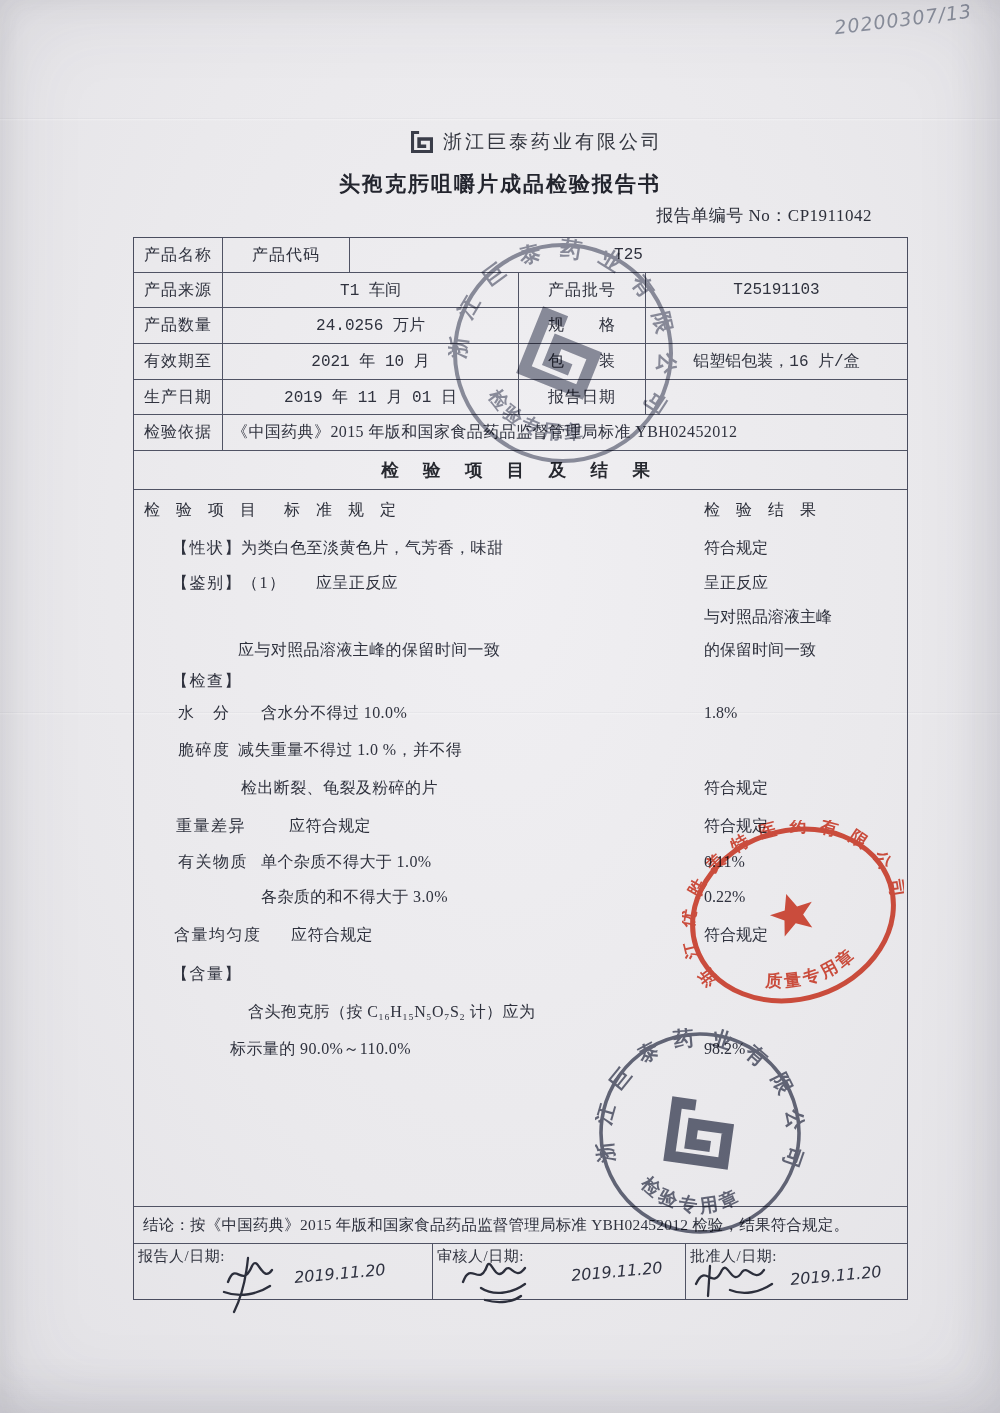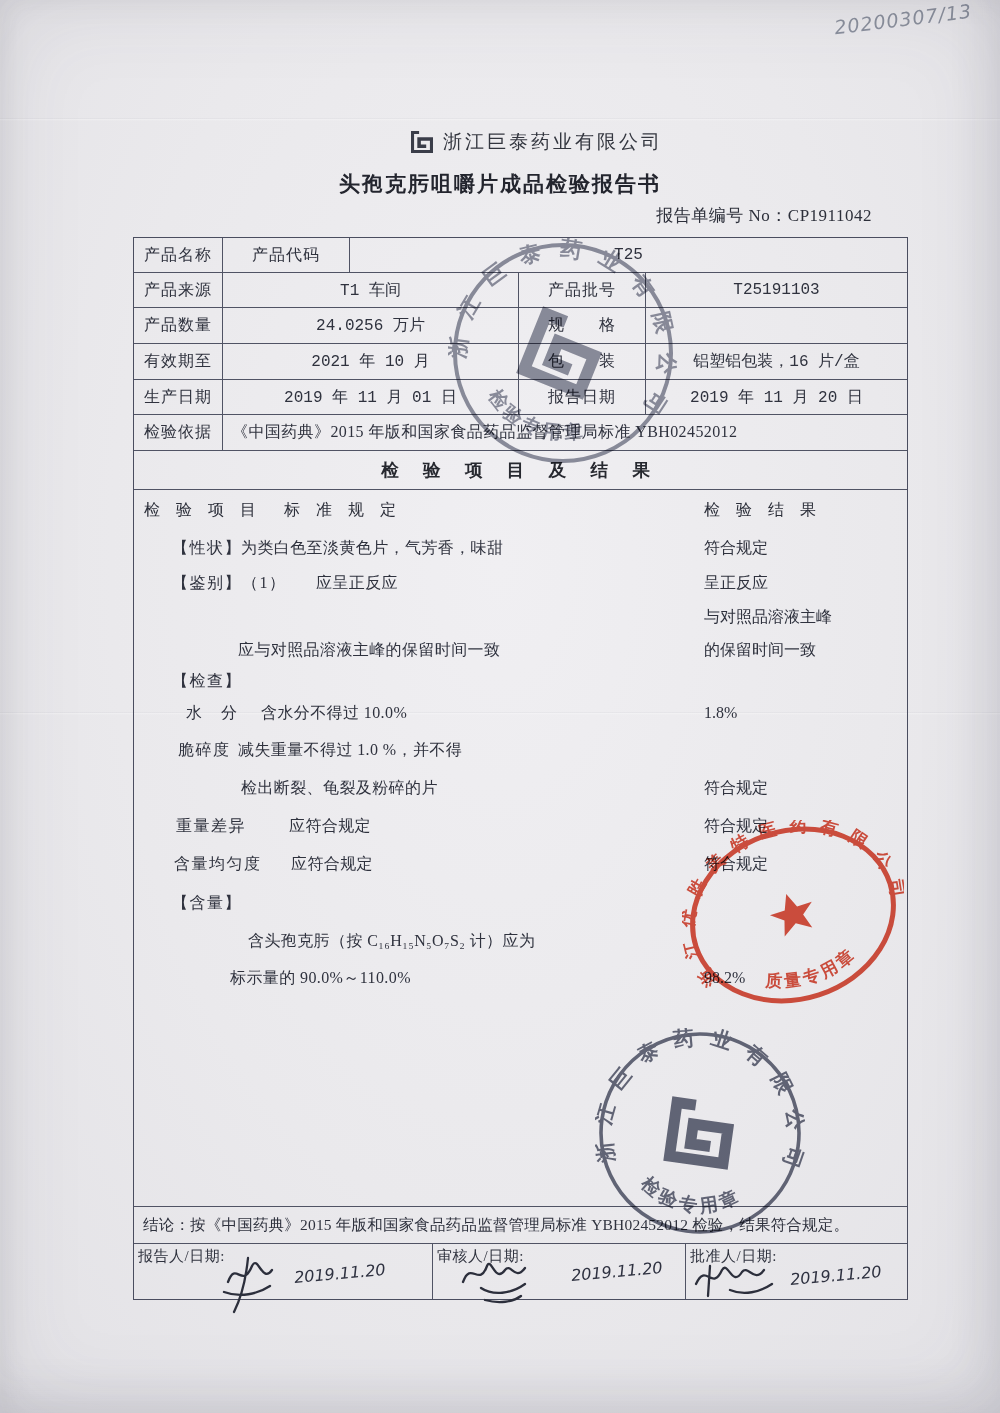--- a/index.html
+++ b/index.html
@@ -98,21 +98,20 @@
   <div class="irow" style="height:35px">
     <div class="c lbl">有效期至</div>
     <div class="c v1">2021 年 10 月</div>
     <div class="c l2">包　　装</div>
     <div class="c v2">铝塑铝包装，16 片/盒</div>
   </div>
   <div class="irow" style="height:34px">
     <div class="c lbl">生产日期</div>
     <div class="c v1">2019 年 11 月 01 日</div>
     <div class="c l2">报告日期</div>
-    <div class="c v2">2019 年 11 月 20 日</div>
   </div>
   <div class="basis-row">
     <div class="c lbl">检验依据</div>
     <div class="btext">《中国药典》2015 年版和国家食品药品监督管理局标准 YBH02452012</div>
   </div>
   <div class="sec-head">检 验 项 目 及 结 果</div>
 
   <div class="res">
     <div class="rrow rhead" style="height:40px">
       <span class="ri" style="left:10px;letter-spacing:6px">检 验 项 目</span>
@@ -133,36 +132,45 @@
       <span class="rr">与对照品溶液主峰</span>
     </div>
     <div class="rrow" style="height:34px">
       <span class="rs" style="left:104px">应与对照品溶液主峰的保留时间一致</span>
       <span class="rr">的保留时间一致</span>
     </div>
     <div class="rrow" style="height:28px">
       <span class="ri" style="left:38px">【检查】</span>
     </div>
     <div class="rrow" style="height:36px">
-      <span class="ri" style="left:52px">水　分</span>
+      <span class="ri" style="left:44px">水　分</span>
       <span class="rs" style="left:127px">含水分不得过 10.0%</span>
       <span class="rr">1.8%</span>
     </div>
     <div class="rrow" style="height:38px">
       <span class="ri" style="left:44px">脆碎度</span>
       <span class="rs" style="left:104px">减失重量不得过 1.0 %，并不得</span>
     </div>
     <div class="rrow" style="height:38px">
       <span class="rs" style="left:107px">检出断裂、龟裂及粉碎的片</span>
       <span class="rr">符合规定</span>
     </div>
     <div class="rrow" style="height:37px">
       <span class="ri" style="left:42px">重量差异</span>
       <span class="rs" style="left:155px">应符合规定</span>
       <span class="rr">符合规定</span>
+    </div>
+    <div class="rrow" style="height:35px">
+      <span class="ri" style="left:44px">有关物质</span>
+      <span class="rs" style="left:127px">单个杂质不得大于 1.0%</span>
+      <span class="rr">0.11%</span>
+    </div>
+    <div class="rrow" style="height:36px">
+      <span class="rs" style="left:127px">各杂质的和不得大于 3.0%</span>
+      <span class="rr">0.22%</span>
     </div>
     <div class="rrow" style="height:40px">
       <span class="ri" style="left:40px">含量均匀度</span>
       <span class="rs" style="left:157px">应符合规定</span>
       <span class="rr">符合规定</span>
     </div>
     <div class="rrow" style="height:38px">
       <span class="ri" style="left:38px">【含量】</span>
     </div>
     <div class="rrow" style="height:38px">

